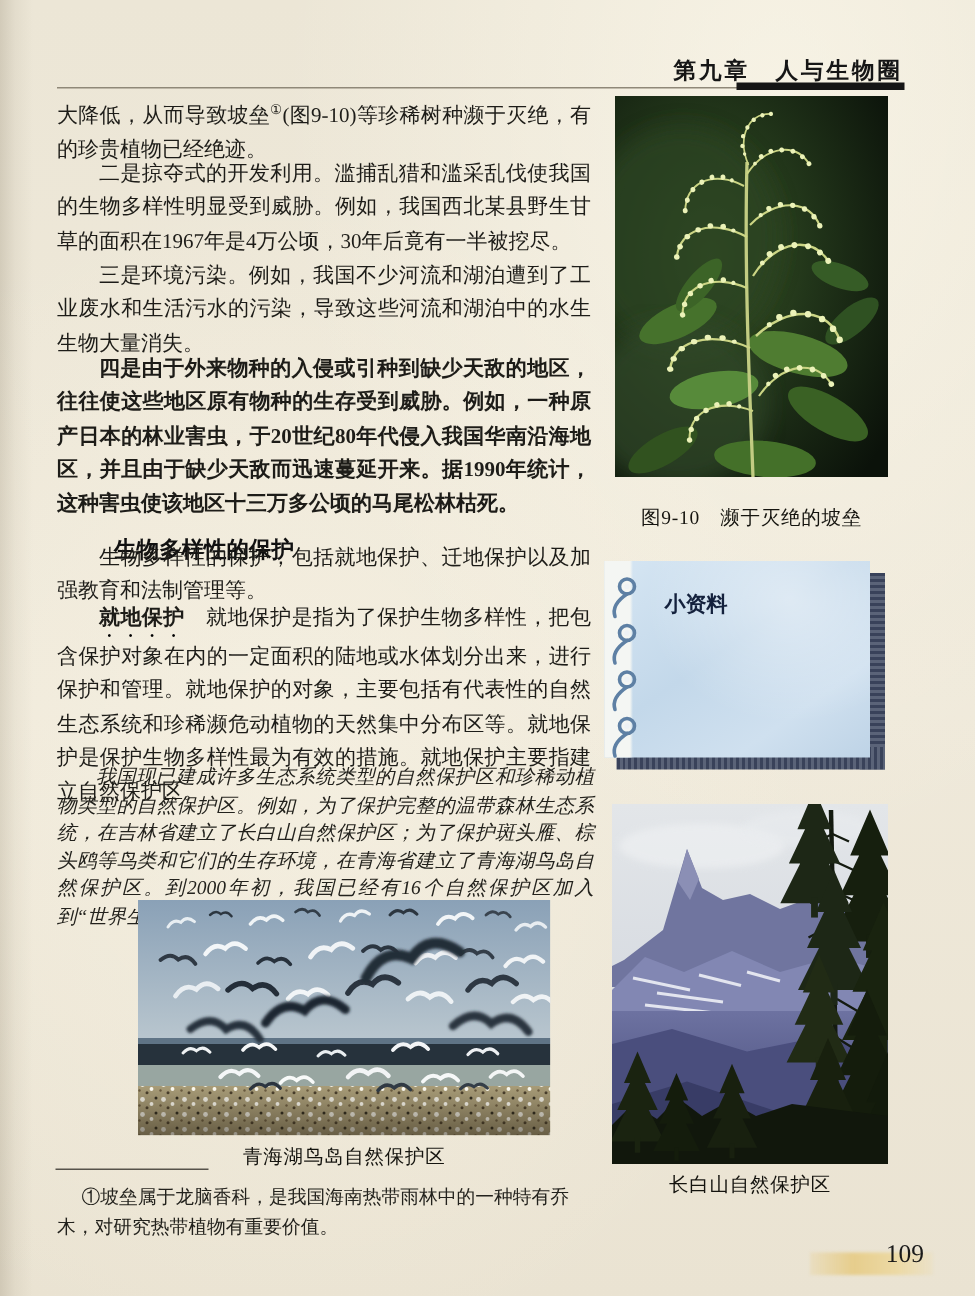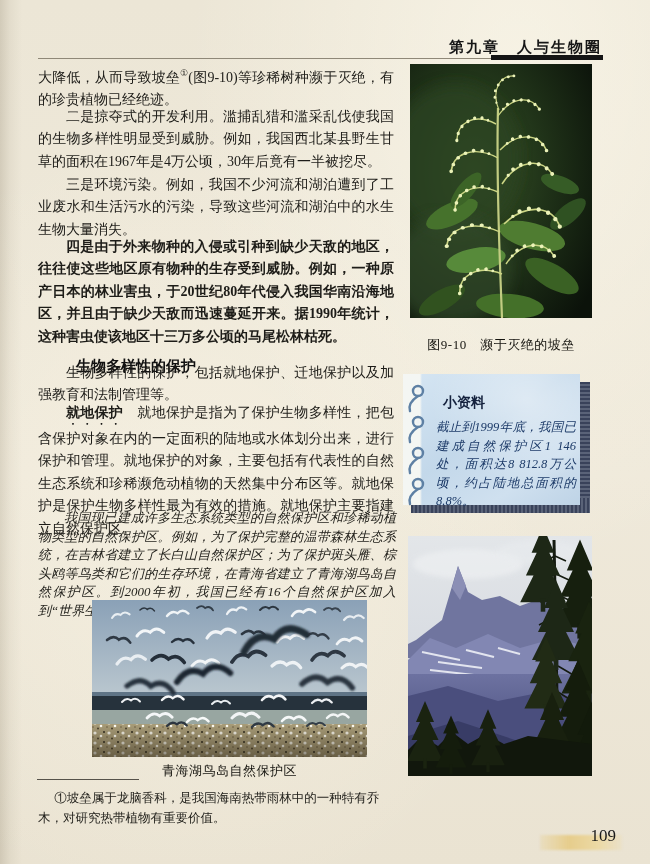--- a/index.html
+++ b/index.html
@@ -150,21 +150,20 @@
           <path d="M11,12 C5,16 1,21 3,27" fill="none" stroke="#5e80a4" stroke-width="2.4" stroke-linecap="round"></path>
           <circle cx="11" cy="7" r="1.8" fill="#eef2f5"></circle>
         </g>
       </defs>
       <use href="#ring" transform="translate(3,8)"></use>
       <use href="#ring" transform="translate(3,39)"></use>
       <use href="#ring" transform="translate(3,70)"></use>
       <use href="#ring" transform="translate(3,101)"></use>
     </svg>
     <div class="nb-title">小资料</div>
-    <div class="nb-body">截止到1999年底，我国已建成自然保护区1 146处，面积达8 812.8万公顷，约占陆地总面积的8.8%。</div>
   </div>
 
   <div class="photo fig-mountain">
     <svg width="184" height="240" viewBox="0 0 184 240">
       <defs>
         <linearGradient id="mSky" x1="0" y1="0" x2="0" y2="1">
             <stop offset="0" stop-color="#e3e6e9"></stop>
             <stop offset="1" stop-color="#ccd1da"></stop>
           </linearGradient>
         <linearGradient id="mSlope" x1="0" y1="0" x2="0" y2="1">
@@ -206,20 +205,21 @@
       <use href="#tree" transform="translate(120,104) scale(1.8)" fill="#212b15"></use>
       <use href="#tree" transform="translate(148,128) scale(2.2)" fill="#141c0c"></use>
       <use href="#tree" transform="translate(124,160) scale(2.0)" fill="#18200e"></use>
       <use href="#tree" transform="translate(160,170) scale(2.4)" fill="#121a0b"></use>
       <polygon points="0,240 0,214 14,200 30,210 44,196 60,208 78,198 96,208 120,200 184,208 184,240" fill="#11170c"></polygon>
       <use href="#tree" transform="translate(2,168) scale(1.5)" fill="#1a2310"></use>
       <use href="#tree" transform="translate(30,182) scale(1.3)" fill="#141c0c"></use>
       <use href="#tree" transform="translate(66,176) scale(1.4)" fill="#18200f"></use>
     </svg>
   </div>
+  <div class="cap cap-mountain">长白山自然保护区</div>
 
   <div class="photo fig-birds">
     <svg width="275" height="157" viewBox="0 0 275 157">
       <defs>
         <linearGradient id="bSky" x1="0" y1="0" x2="0" y2="1">
             <stop offset="0" stop-color="#8aa1b7"></stop>
             <stop offset="1" stop-color="#bac7cf"></stop>
           </linearGradient>
         <linearGradient id="bGround" x1="0" y1="0" x2="0" y2="1">
             <stop offset="0" stop-color="rgba(40,32,18,0)"></stop>

